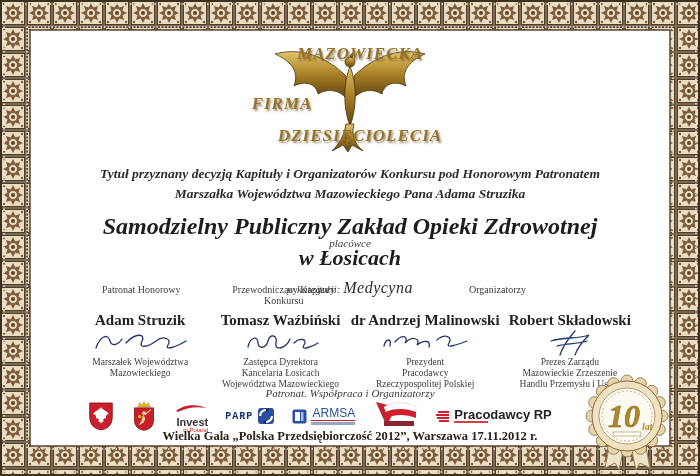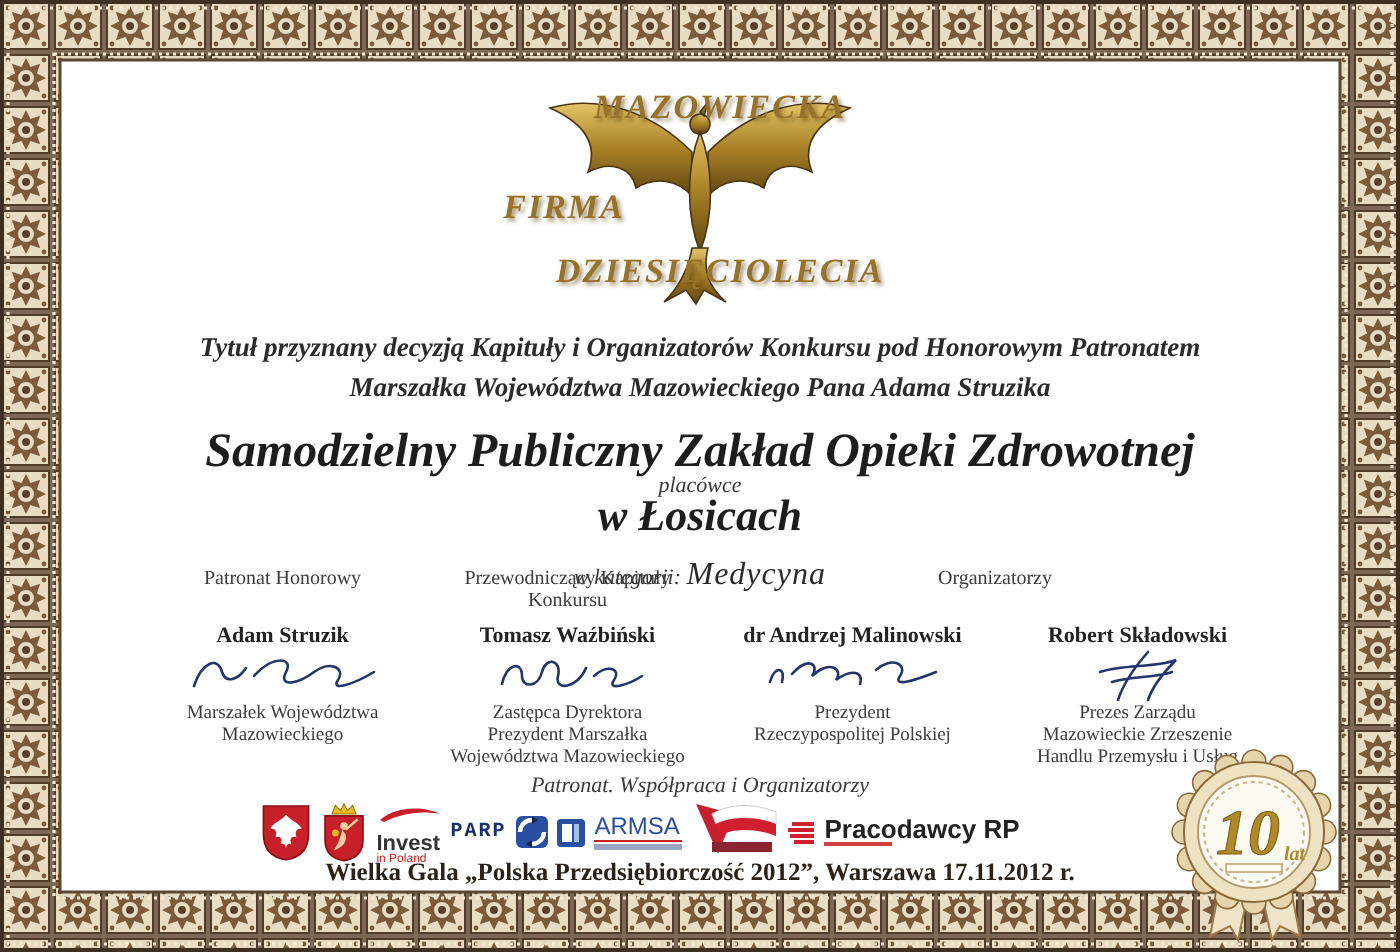--- a/index.html
+++ b/index.html
@@ -27,28 +27,28 @@
   .title1{top:183px;font-weight:bold;font-style:italic;font-size:24px;color:#1d1d1d;white-space:nowrap;}
   .title2{top:215px;font-weight:bold;font-style:italic;font-size:22px;color:#1d1d1d;}
   .cat{top:249px;font-style:italic;color:#3a3a3a;font-size:11px;}
   .cat .cat-value{font-size:16px;font-style:italic;color:#2b2b2b;letter-spacing:.5px;}
 
   
   .sig-zone{top:254px;left:40px;width:570px;}
   .sig-headers{display:grid;grid-template-columns:1fr 1fr 1fr 1fr;font-size:10px;color:#3c3c3c;text-align:center;}
   .hdr-org{grid-column:3/5;}
   .sig-blocks{display:grid;grid-template-columns:1fr 1fr 1fr 1fr;margin-top:6px;text-align:center;}
-  .sig-name{font-weight:bold;font-size:11px;color:#222;white-space:nowrap;}
+  .sig-name{font-weight:bold;font-size:15px;color:#222;white-space:nowrap;}
   .sig-script{height:28px;display:flex;align-items:center;justify-content:center;}
   .sig-title{font-size:9.5px;line-height:11px;color:#3d3d3d;white-space:nowrap;}
 
   
   .caption{top:357px;font-style:italic;font-size:11px;color:#3a3a3a;}
-  .logo-row{top:369px;left:20px;width:540px;height:34px;display:flex;align-items:center;justify-content:center;gap:3px;
-            font-family:"Liberation Sans","DejaVu Sans",sans-serif;}
+  .logo-row{top:369px;left:20px;width:540px;height:34px;display:flex;align-items:center;justify-content:center;gap:17px;
+            font-family:"Liberation Sans","DejaVu Sans",sans-serif;text-align:right;}
   .logo{display:flex;align-items:center;gap:4px;}
   .invest-main{font-size:11px;font-weight:bold;color:#333;line-height:10px;}
   .invest-sub{font-size:6px;color:#c22;line-height:6px;}
   .parp-text{font-size:10px;font-weight:bold;color:#1a2f6e;font-family:Liberation Mono, monospace;letter-spacing:1px;}
   .armsa-text{font-size:12px;font-weight:normal;color:#2a4fa0;border-bottom:1px solid #c22;line-height:13px;}
   .microbar{height:3px;background:#9aa6c0;margin-top:1px;}
   .prac-text{font-size:13px;font-weight:bold;color:#222;line-height:10px;}
   .prac-sub{height:2px;width:34px;background:#d04040;margin-top:1px;}
   .gala{top:399px;font-weight:bold;font-size:12.5px;color:#2a2218;}
 
@@ -146,32 +146,33 @@
         </div>
 
         <div>
           <div class="sig-name">Tomasz Waźbiński</div>
           <div class="sig-script">
             <svg width="90" height="26" viewBox="0 0 90 26">
               <path d="M12,17 C14,7 22,5 22,13 C22,19 30,19 32,11 C34,3 42,5 40,13 C38,21 50,19 54,9 M58,13 C64,7 72,9 68,15 C64,21 76,17 82,13" fill="none" stroke="#23356b" stroke-width="1.3" stroke-linecap="round"></path>
             </svg>
           </div>
           <div class="sig-title">Zastępca Dyrektora</div>
-          <div class="sig-title">Prezydent Marszałka</div>
+          <div class="sig-title">Kancelaria Łosicach</div>
           <div class="sig-title">Województwa Mazowieckiego</div>
         </div>
 
         <div>
           <div class="sig-name">dr Andrzej Malinowski</div>
           <div class="sig-script">
             <svg width="95" height="26" viewBox="0 0 95 26">
               <path d="M6,16 C8,8 14,8 12,16 M17,12 C25,3 31,7 27,13 C35,5 43,9 39,15 C47,9 53,11 51,17 M59,10 C67,3 75,7 71,13 C67,19 79,15 89,11" fill="none" stroke="#23356b" stroke-width="1.3" stroke-linecap="round"></path>
             </svg>
           </div>
           <div class="sig-title">Prezydent</div>
+          <div class="sig-title">Pracodawcy</div>
           <div class="sig-title">Rzeczypospolitej Polskiej</div>
         </div>
 
         <div>
           <div class="sig-name">Robert Składowski</div>
           <div class="sig-script">
             <svg width="70" height="26" viewBox="0 0 70 26">
               <path d="M40,1 C32,10 27,19 25,25 M16,11 C28,7 44,9 54,5 C46,13 42,19 40,25 M22,16 C32,13 44,14 52,11" fill="none" stroke="#23356b" stroke-width="1.3" stroke-linecap="round"></path>
             </svg>
           </div>

